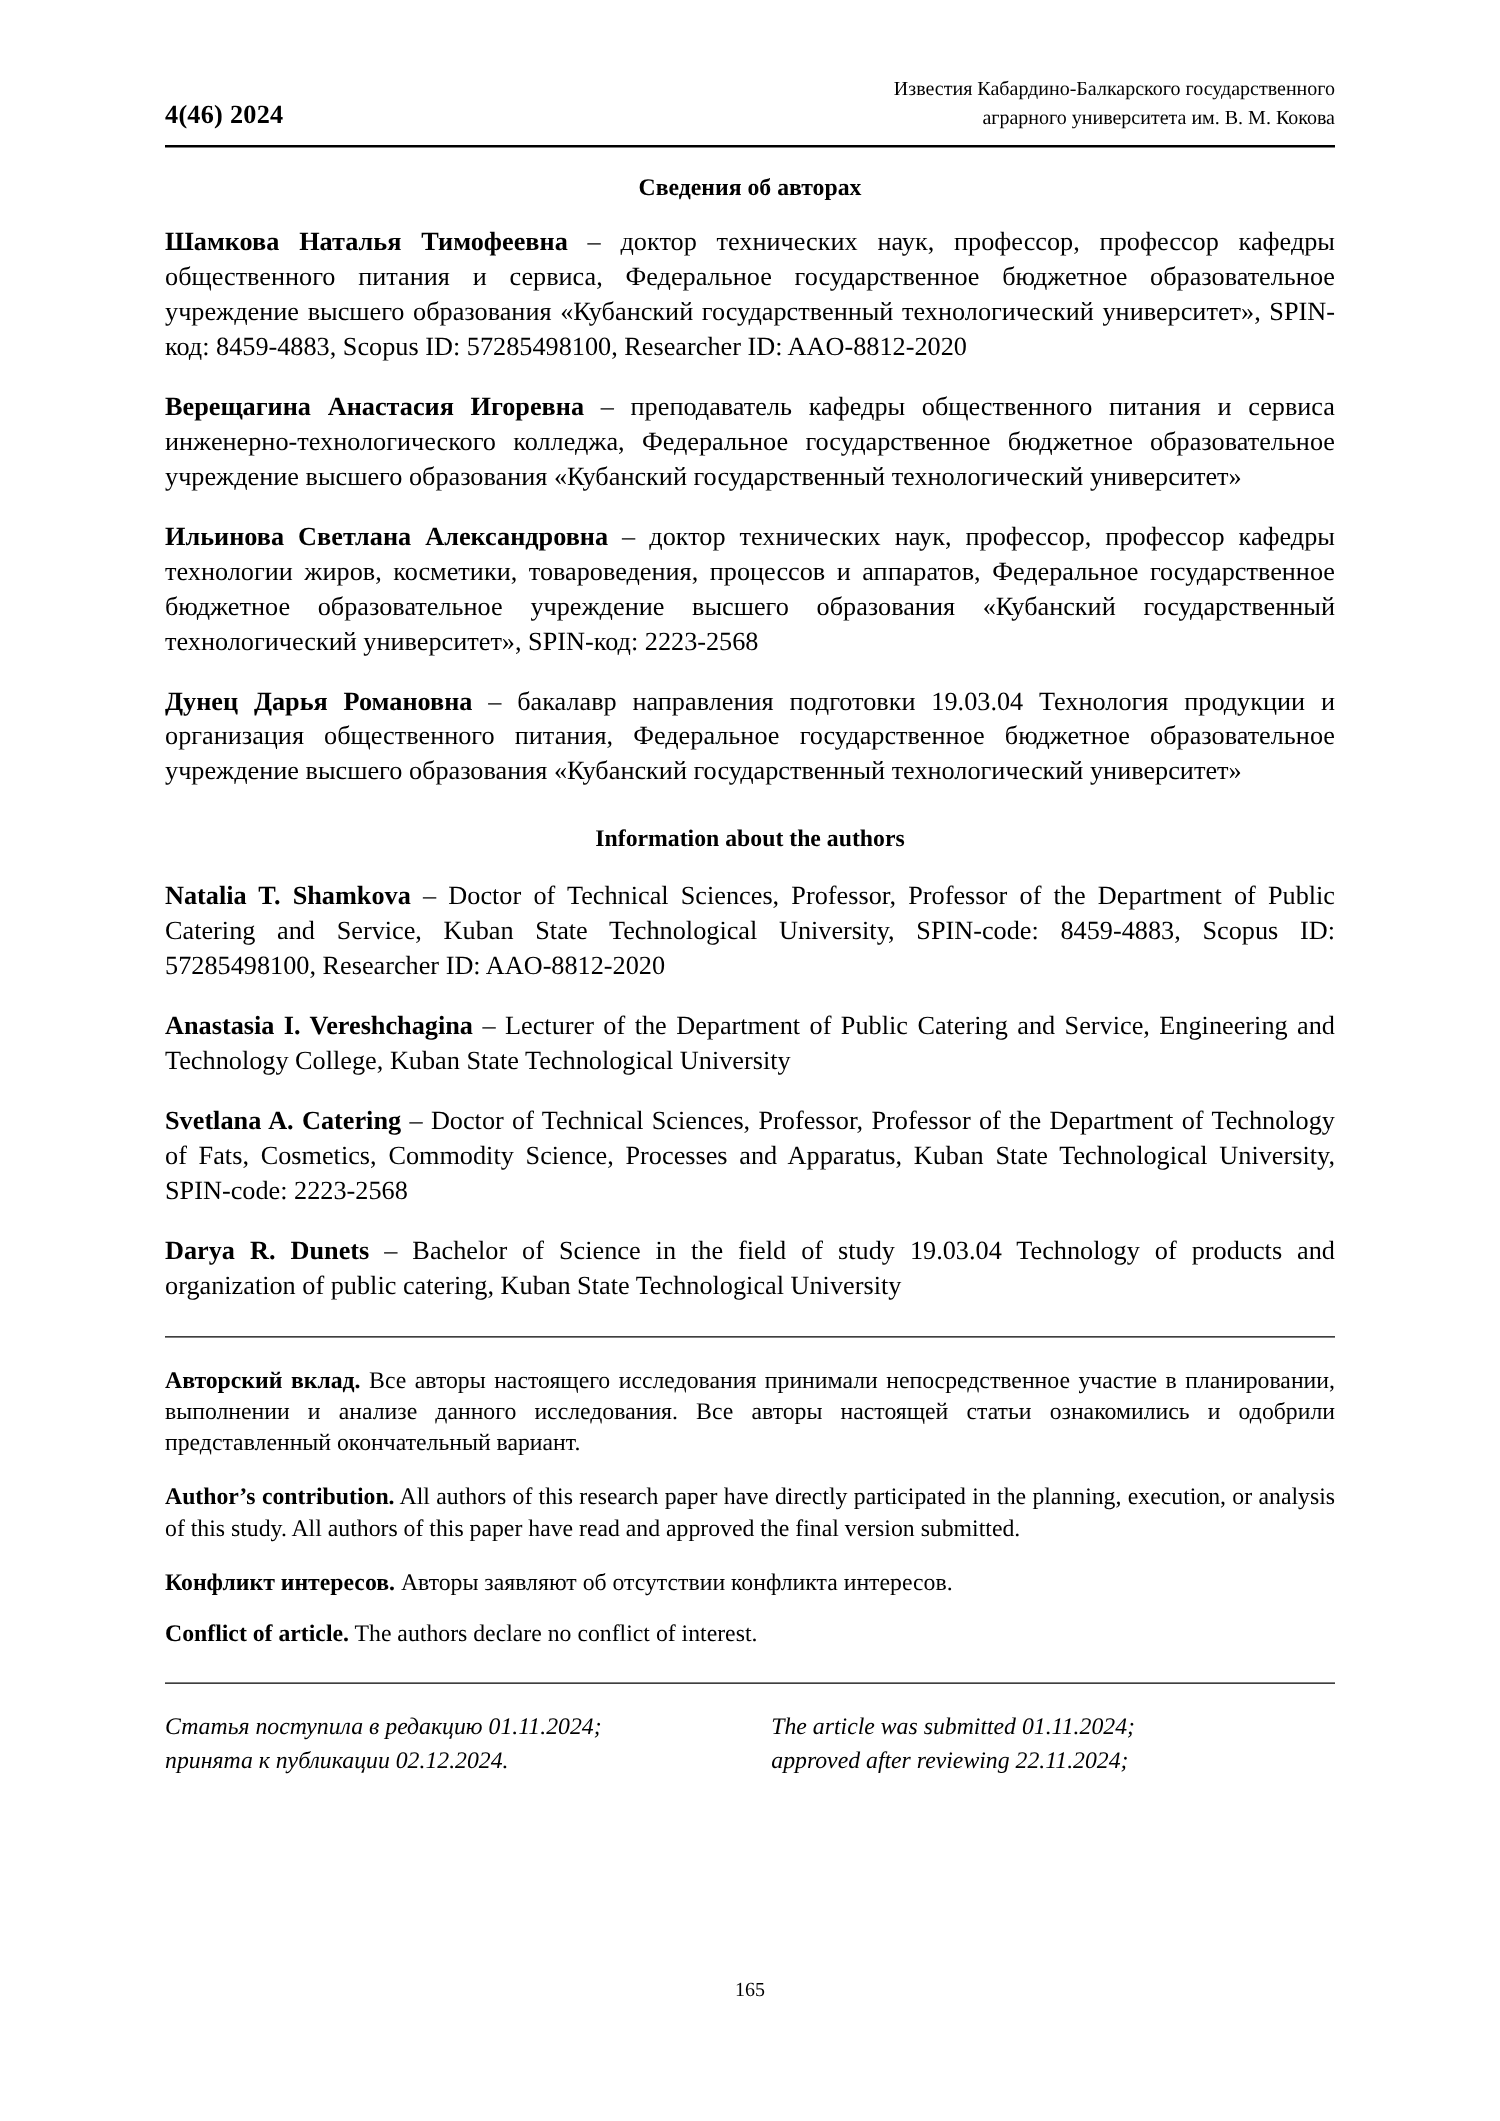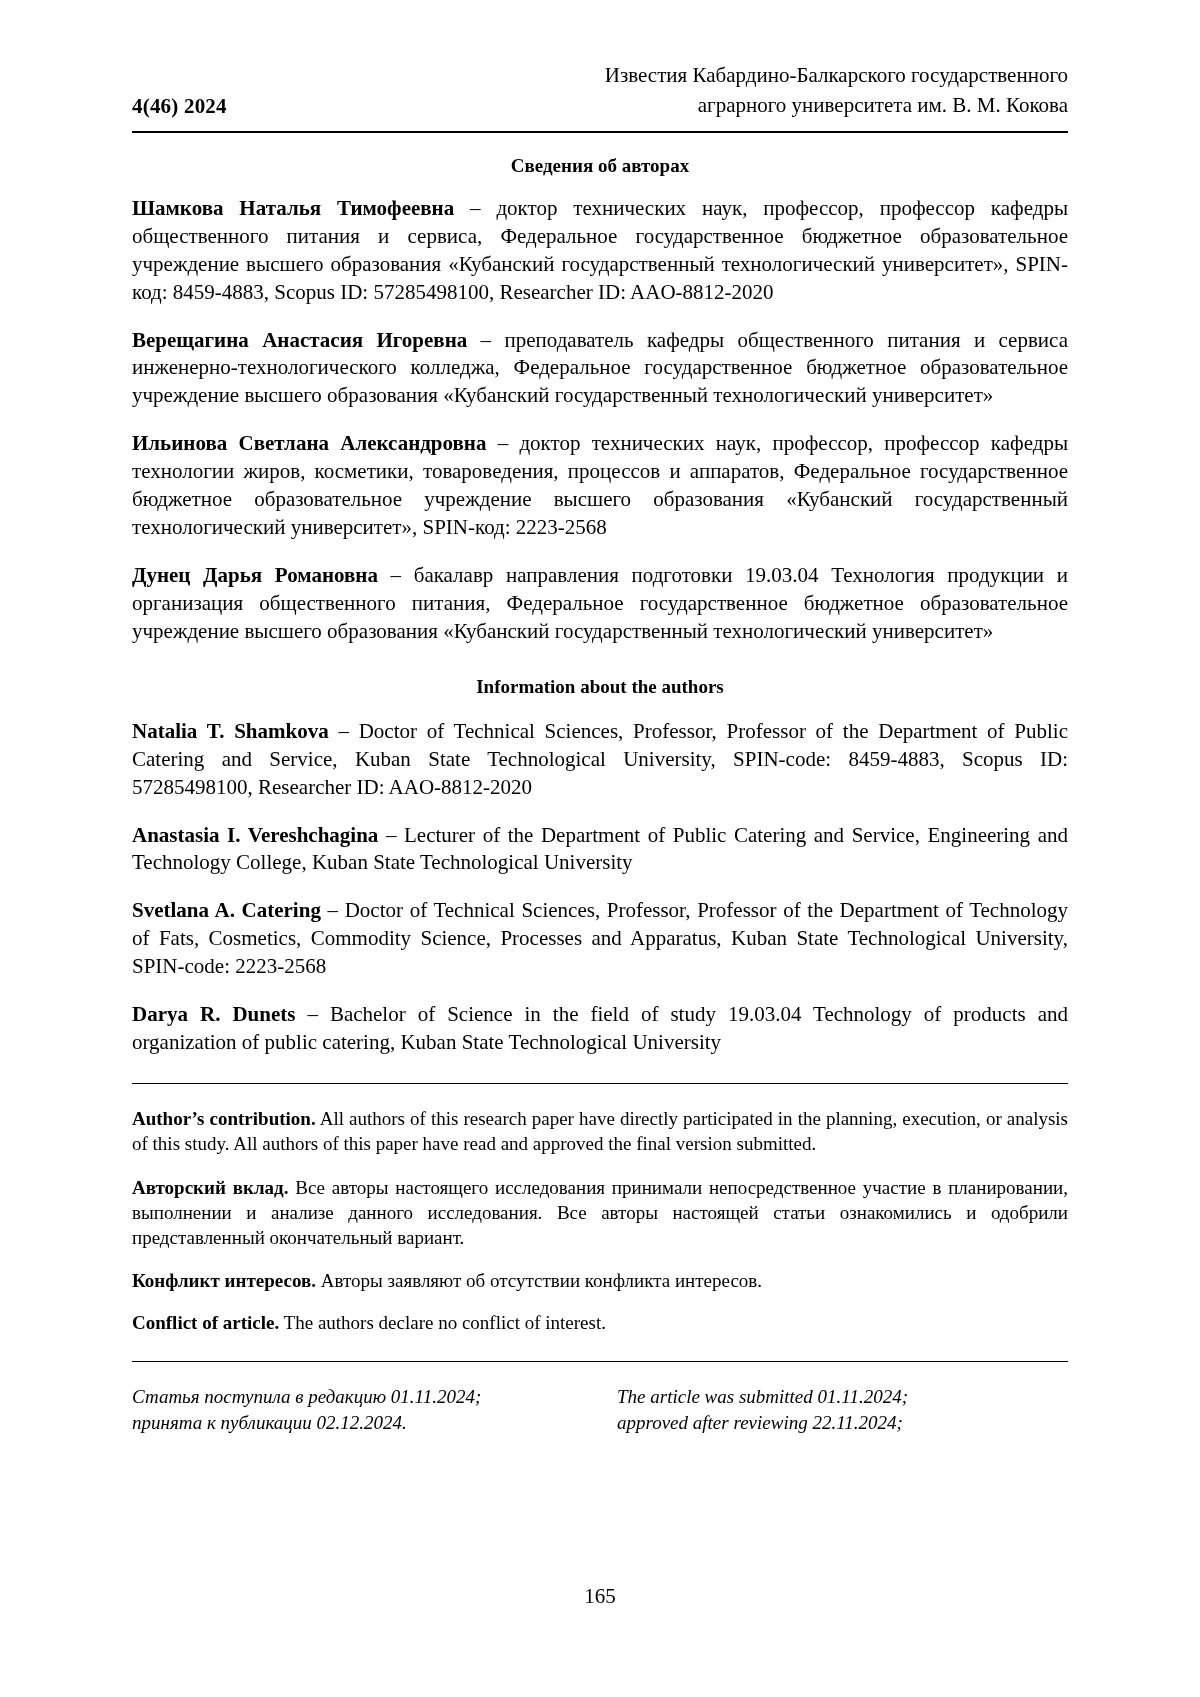--- a/index.html
+++ b/index.html
@@ -33,21 +33,21 @@
   }
   .header-left {
     font-size: 21px;
     font-weight: bold;
     letter-spacing: 0.2px;
     white-space: nowrap;
     padding-bottom: 2px;
   }
   .header-right {
     text-align: right;
-    font-size: 21px;
+    font-size: 16px;
     line-height: 1.45;
     width: 640px;
   }
   .header-rule {
     border: 0;
     border-top: 2.5px solid #000;
     margin: 4px 0 0 0;
   }
   
   .section-title {
@@ -110,21 +110,21 @@
   .dates-col div {
     white-space: nowrap;
   }
   
   .page-number {
     position: absolute;
     left: 0;
     right: 0;
     top: 1584px;
     text-align: center;
-    font-size: 21px;
+    font-size: 16px;
   }
 </style>
 </head>
 <body>
 
 <div class="page">
   <div class="content">
 
     <div class="header">
       <div class="header-left">4(46) 2024</div>
@@ -144,22 +144,22 @@
 
     <div class="section-title en">Information about the authors</div>
 
     <p class="entry"><span class="name">Natalia T. Shamkova</span><span> – Doctor of Technical Sciences, Professor, Professor of the Department of Public Catering and Service, Kuban State Technological University, SPIN-code: 8459-4883, Scopus ID: 57285498100, Researcher ID: AAO-8812-2020</span></p>
     <p class="entry"><span class="name">Anastasia I. Vereshchagina</span><span> – Lecturer of the Department of Public Catering and Service, Engineering and Technology College, Kuban State Technological University</span></p>
     <p class="entry"><span class="name">Svetlana A. Catering</span><span> – Doctor of Technical Sciences, Professor, Professor of the Department of Technology of Fats, Cosmetics, Commodity Science, Processes and Apparatus, Kuban State Technological University, SPIN-code: 2223-2568</span></p>
     <p class="entry"><span class="name">Darya R. Dunets</span><span> – Bachelor of Science in the field of study 19.03.04 Technology of products and organization of public catering, Kuban State Technological University</span></p>
 
     <hr class="thin-rule">
 
+    <p class="note"><span class="lead">Авторский вклад.</span><span> Все авторы настоящего исследования принимали непосредственное участие в планировании, выполнении и анализе данного исследования. Все авторы настоящей статьи ознакомились и одобрили представленный окончательный вариант.</span></p>
     <p class="note"><span class="lead">Author’s contribution.</span><span> All authors of this research paper have directly participated in the planning, execution, or analysis of this study. All authors of this paper have read and approved the final version submitted.</span></p>
-    <p class="note"><span class="lead">Авторский вклад.</span><span> Все авторы настоящего исследования принимали непосредственное участие в планировании, выполнении и анализе данного исследования. Все авторы настоящей статьи ознакомились и одобрили представленный окончательный вариант.</span></p>
     <p class="note short"><span class="lead">Конфликт интересов.</span><span> Авторы заявляют об отсутствии конфликта интересов.</span></p>
     <p class="note short"><span class="lead">Conflict of article.</span><span> The authors declare no conflict of interest.</span></p>
 
     <hr class="thin-rule">
 
     <div class="dates">
       <div class="dates-col">
         <div>Статья поступила в редакцию 01.11.2024;</div>
         <div>принята к публикации 02.12.2024.</div>
       </div>

